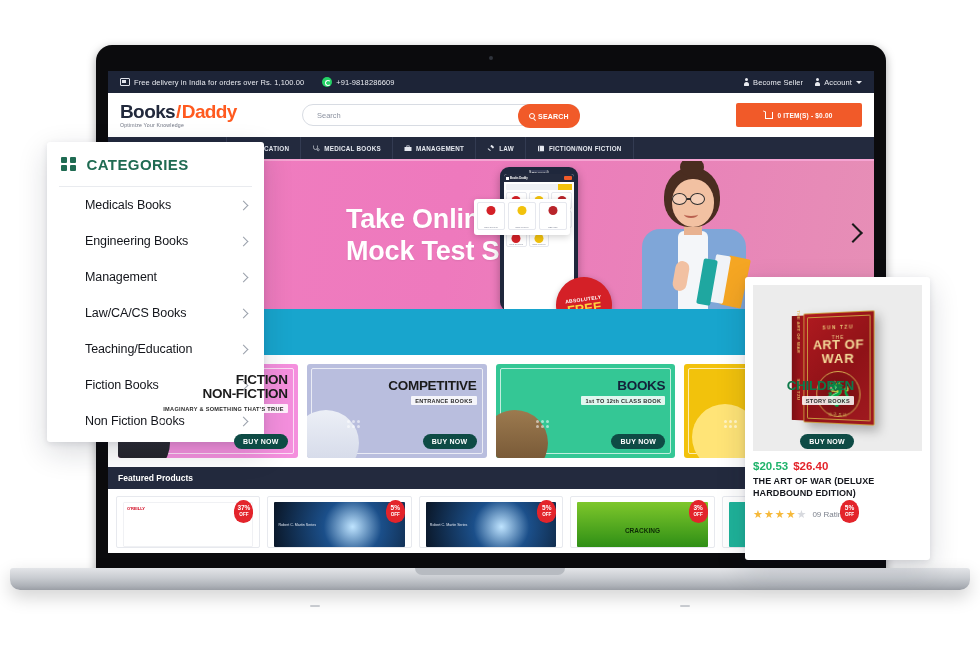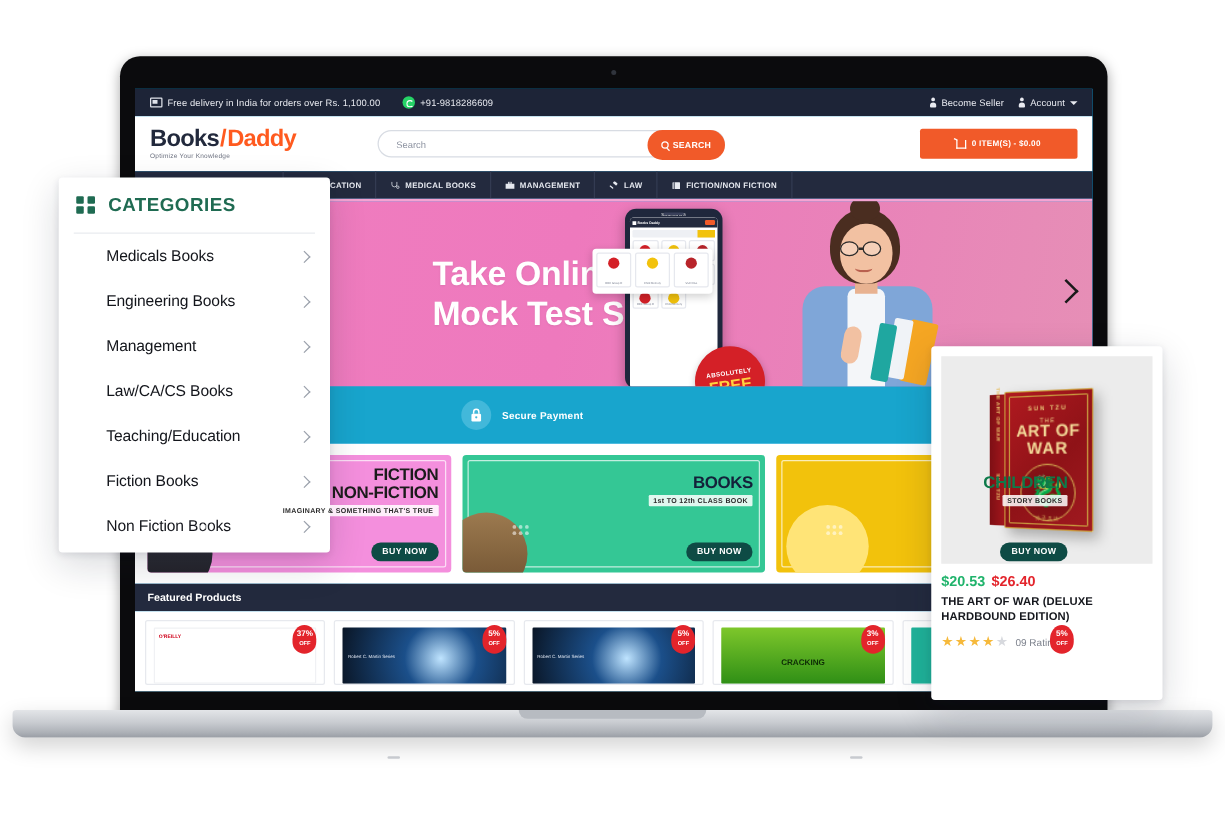--- a/index.html
+++ b/index.html
@@ -20,21 +20,21 @@
     box-shadow: 0 3px 10px rgba(0,0,0,.35);
   }
   .laptop-cam {
     position: absolute; left: 50%; top: 11px; transform: translateX(-50%);
     width: 4px; height: 4px; border-radius: 50%;
     background: #30343c;
   }
   .screen {
     position: absolute; left: 12px; top: 26px;
     width: 766px; height: 482px;
-    background: #0ea5e9;
+    background: #701a75;
     overflow: hidden;
   }
   .laptop-base {
     position: absolute; left: 10px; top: 568px;
     width: 960px; height: 22px;
     background: linear-gradient(#e3e5e8 0%, #c9ccd1 45%, #aeb2b8 80%, #9a9ea5 100%);
     border-radius: 3px 3px 10px 10px;
     box-shadow: 0 7px 18px rgba(0,0,0,.18);
   }
   .laptop-notch {
@@ -654,50 +654,55 @@
       <div class="features">
         <div class="feat">
           <div class="feat-ic">
             <svg width="14" height="14" viewBox="0 0 20 20">
                 <circle cx="10" cy="10" r="7.5" stroke="#fff" stroke-width="1.6" fill="none"></circle>
                 <path d="M2.5 10h15M10 2.5c3 3.5 3 11.5 0 15M10 2.5c-3 3.5-3 11.5 0 15" stroke="#fff" stroke-width="1.1" fill="none"></path>
               </svg>
           </div>
           <div class="feat-label">Fast Shipping</div>
         </div>
-        <div class="feat">
-          <div class="feat-ic">
-            <svg width="14" height="14" viewBox="0 0 20 20">
-                <rect x="4.5" y="8.5" width="11" height="9" rx="1.4" fill="#fff"></rect>
-                <path d="M7 8.5V6.5a3 3 0 016 0v2" stroke="#fff" stroke-width="1.7" fill="none"></path>
-                <circle cx="10" cy="12.6" r="1.3" fill="#42b8da"></circle>
-              </svg>
-          </div>
-          <div class="feat-label">Secure Payment</div>
-        </div>
       </div>
 
       <div class="tiles">
         <div class="tile" style="background:#f48fdd">
           <div class="tile-inner-border"></div>
           <div class="tile-t1" style="color:#1b1b1b">FICTION</div>
           <div class="tile-t2" style="color:#1b1b1b">NON-FICTION</div>
           <div class="tile-sub">IMAGINARY &amp; SOMETHING THAT'S TRUE</div>
           <div class="tile-circle" style="background:linear-gradient(#3b3b44,#1b1b22)"></div>
           <div class="tile-dots">
               <i></i>
               <i></i>
               <i></i>
               <i></i>
               <i></i>
               <i></i>
             </div>
           <div class="buy-now">BUY NOW</div>
         </div>
 
+        <div class="tile" style="background:#b9bede">
+          <div class="tile-inner-border"></div>
+          <div class="tile-t1" style="color:#1b1b1b;margin-top:6px">COMPETITIVE</div>
+          <div class="tile-sub">ENTRANCE BOOKS</div>
+          <div class="tile-circle" style="background:linear-gradient(#eceff6,#cfd5e6)"></div>
+          <div class="tile-dots">
+              <i></i>
+              <i></i>
+              <i></i>
+              <i></i>
+              <i></i>
+              <i></i>
+            </div>
+          <div class="buy-now">BUY NOW</div>
+        </div>
 
         <div class="tile" style="background:#34c795">
           <div class="tile-inner-border"></div>
           <div class="tile-t1" style="color:#13213a;margin-top:6px">BOOKS</div>
           <div class="tile-sub">1st TO 12th CLASS BOOK</div>
           <div class="tile-circle" style="background:linear-gradient(#9c7a4f,#6d4f2f)"></div>
           <div class="tile-dots">
               <i></i>
               <i></i>
               <i></i>

